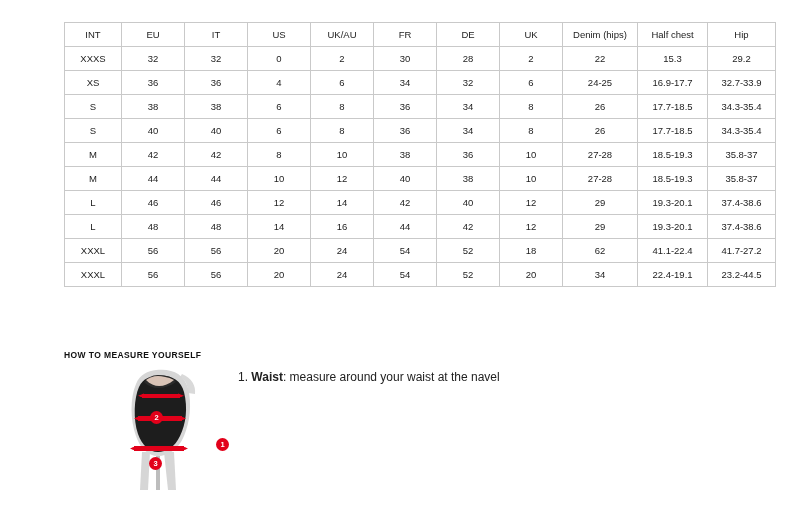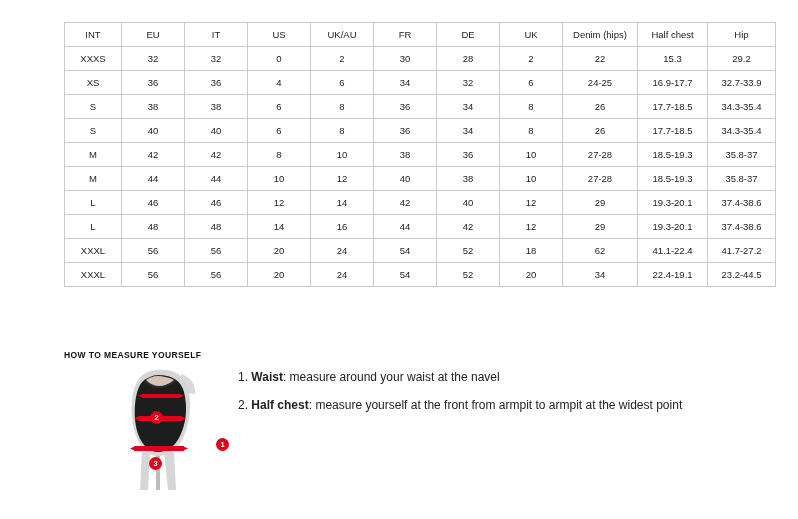--- a/index.html
+++ b/index.html
@@ -339,22 +339,18 @@
         <div class="bullet-num b1">1</div>
         <div class="bullet-num b2">2</div>
         <div class="bullet-num b3">3</div>
       </div>
 
       <div class="notes">
         <div class="note">
           <span>1.</span>
           <b>Waist</b><span>: measure around your waist at the navel</span>
         </div>
-        <div class="note">
-          <span>2.</span>
-          <b>Half chest</b><span>: measure yourself at the front from armpit to armpit at the widest point</span>
-        </div>
       </div>
 
     </div>
   </div>
 
 </div>
 
 </body></html>

